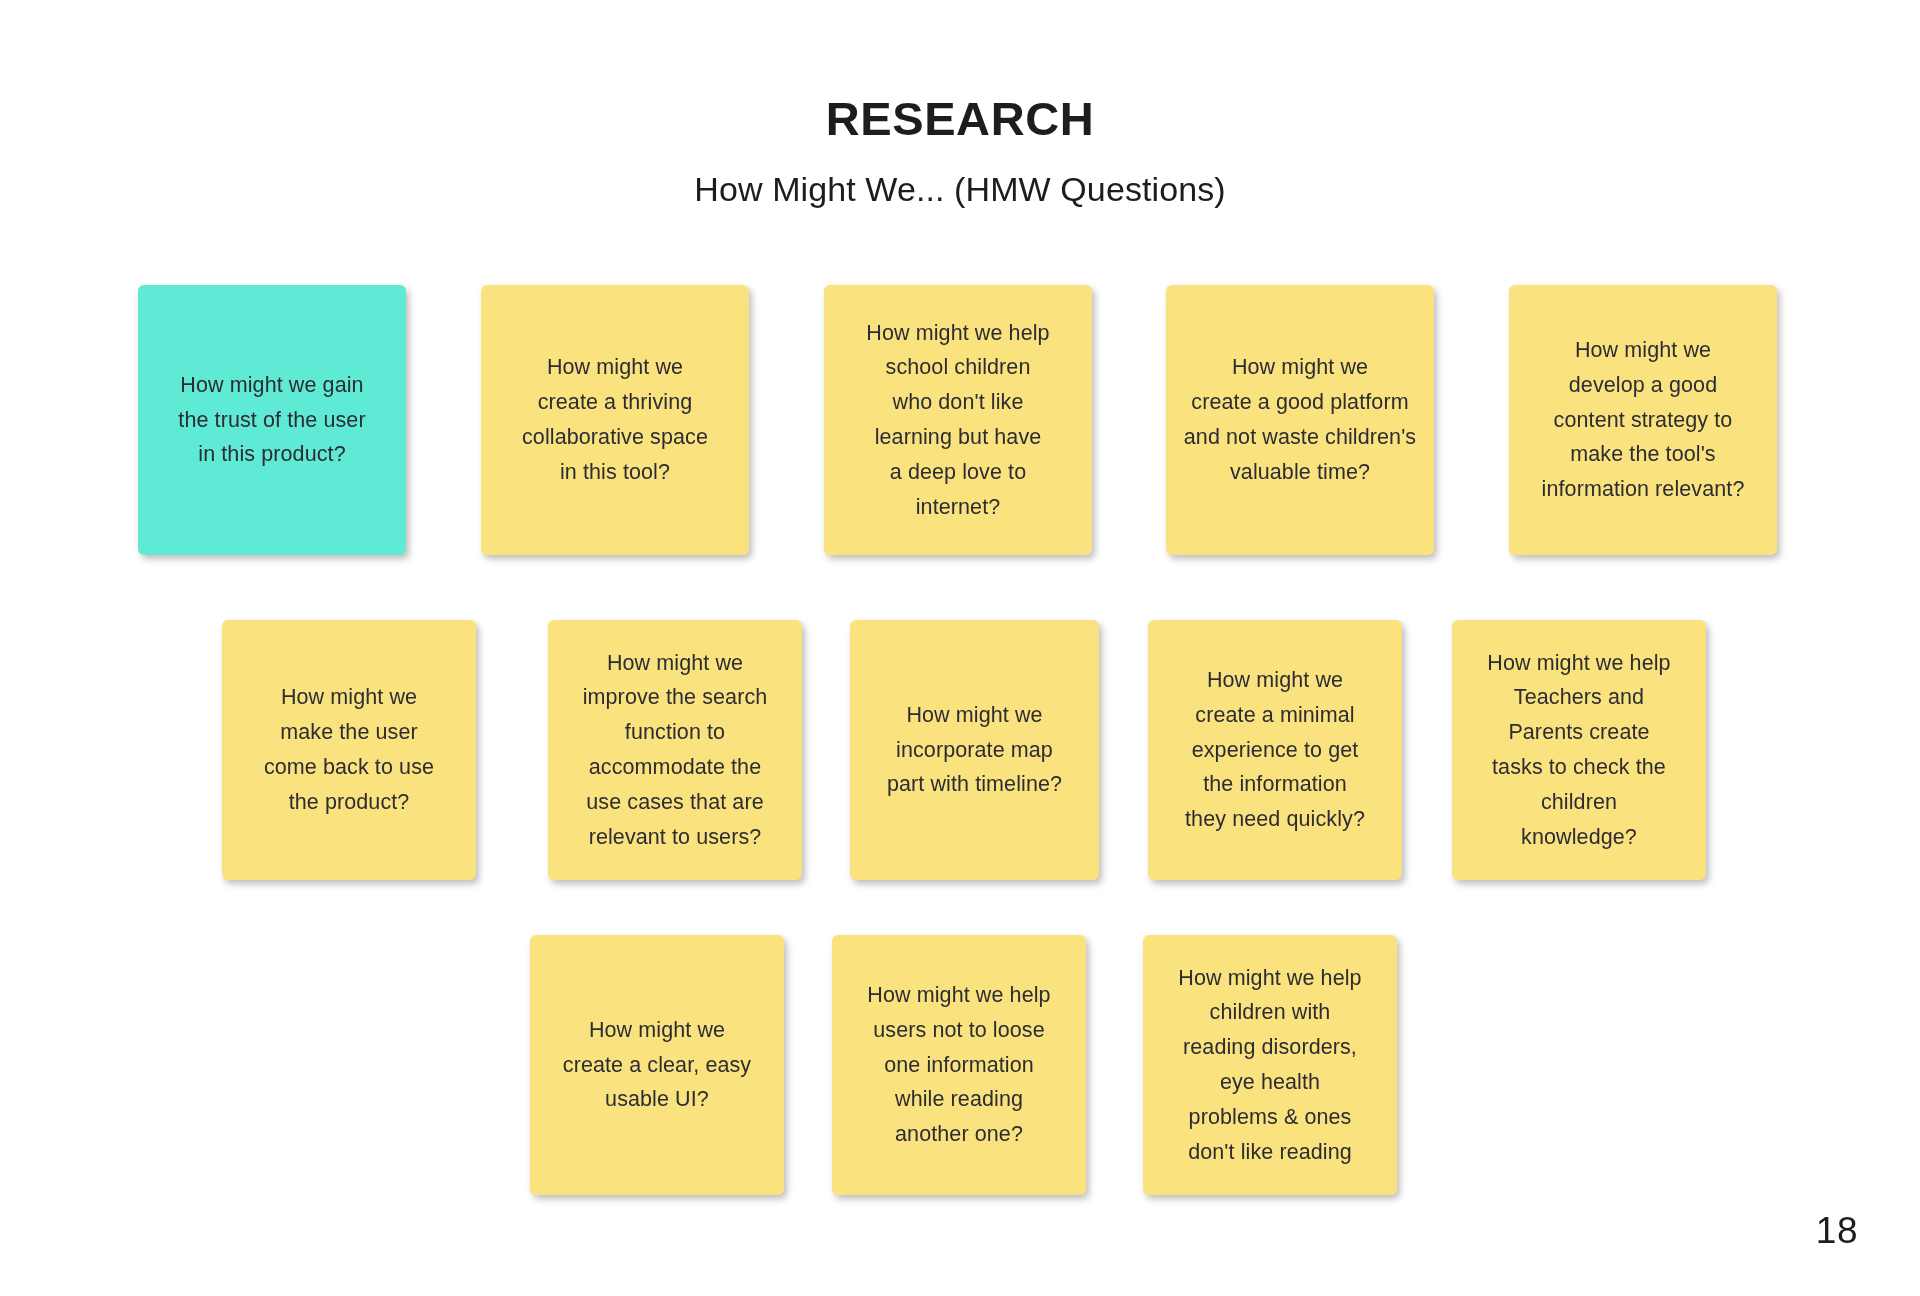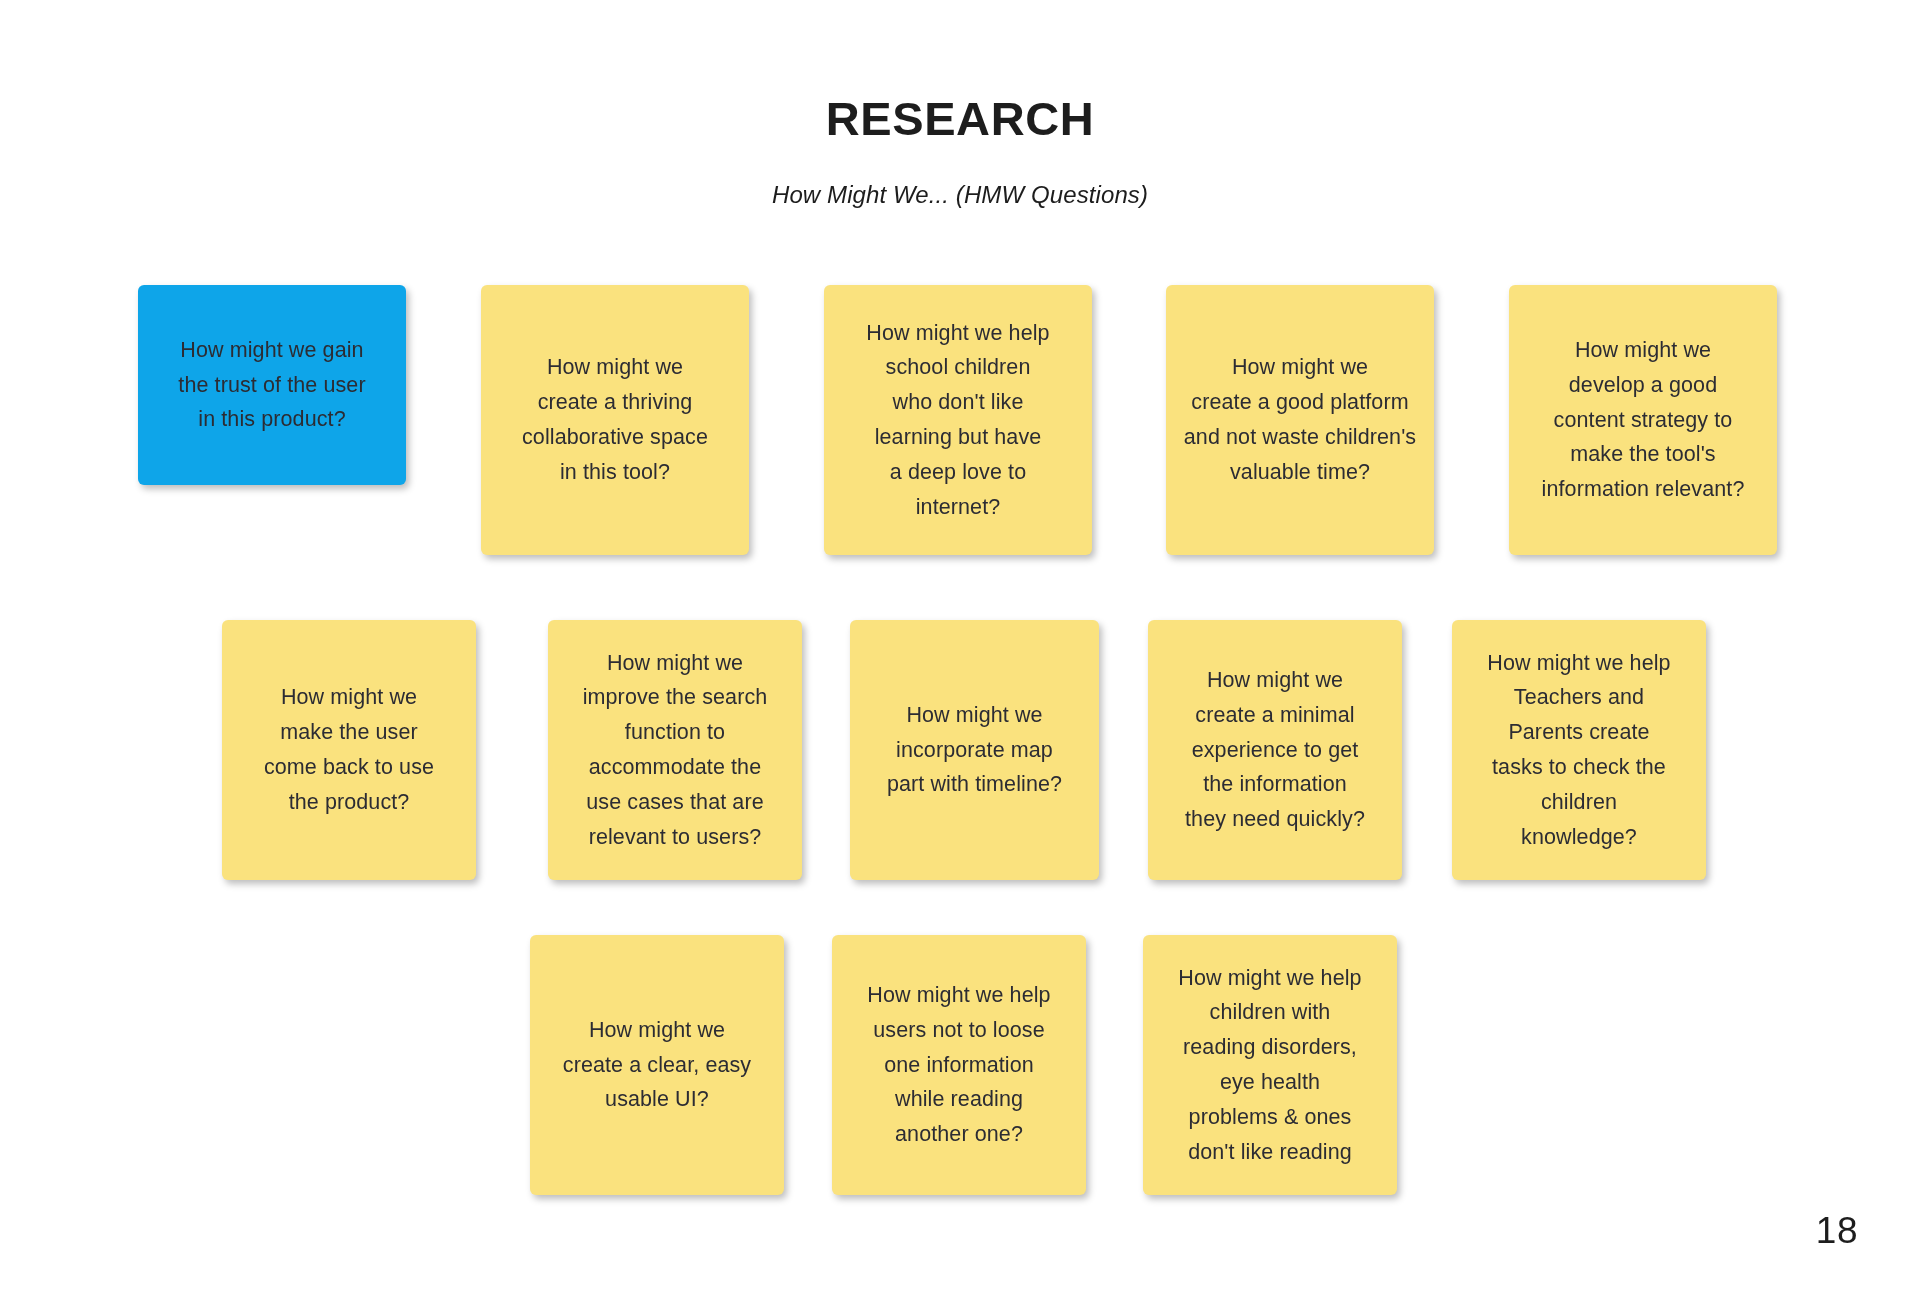--- a/index.html
+++ b/index.html
@@ -36,28 +36,27 @@
   .slide-title {
     margin: 0;
     padding-top: 78px;
     font-size: 47px;
     font-weight: 700;
     letter-spacing: 0.6px;
     color: #1d1d1d;
     line-height: 1.05;
   }
   .slide-subtitle {
-    margin: 11px;
+    margin: 0;
     padding-top: 28px;
-    font-size: 24px;
+    font-size: 34px;
     font-weight: 400;
     color: #1d1d1d;
     letter-spacing: 0.1px;
     line-height: 1.1;
-    font-style: italic;
   }
 
   
   .board {
     position: absolute;
     top: 0;
     left: 0;
     width: 1920px;
     height: 1296px;
   }
@@ -101,21 +100,21 @@
 <body>
 
 <div class="slide">
 
   <div class="header">
     <h1 class="slide-title">RESEARCH</h1>
     <h2 class="slide-subtitle">How Might We... (HMW Questions)</h2>
   </div>
 
   <div class="board">
-      <div class="sticky-note" style="left: 138px; top: 285px; width: 268px; height: 200px; background: #0ea5e9;">
+      <div class="sticky-note" style="left: 138px; top: 285px; width: 268px; height: 270px; background: #5eead4;">
         <span class="note-text">How might we gain
 the trust of the user
 in this product?</span>
       </div>
       <div class="sticky-note" style="left: 481px; top: 285px; width: 268px; height: 270px; background: rgb(250, 226, 126);">
         <span class="note-text">How might we
 create a thriving
 collaborative space
 in this tool?</span>
       </div>

